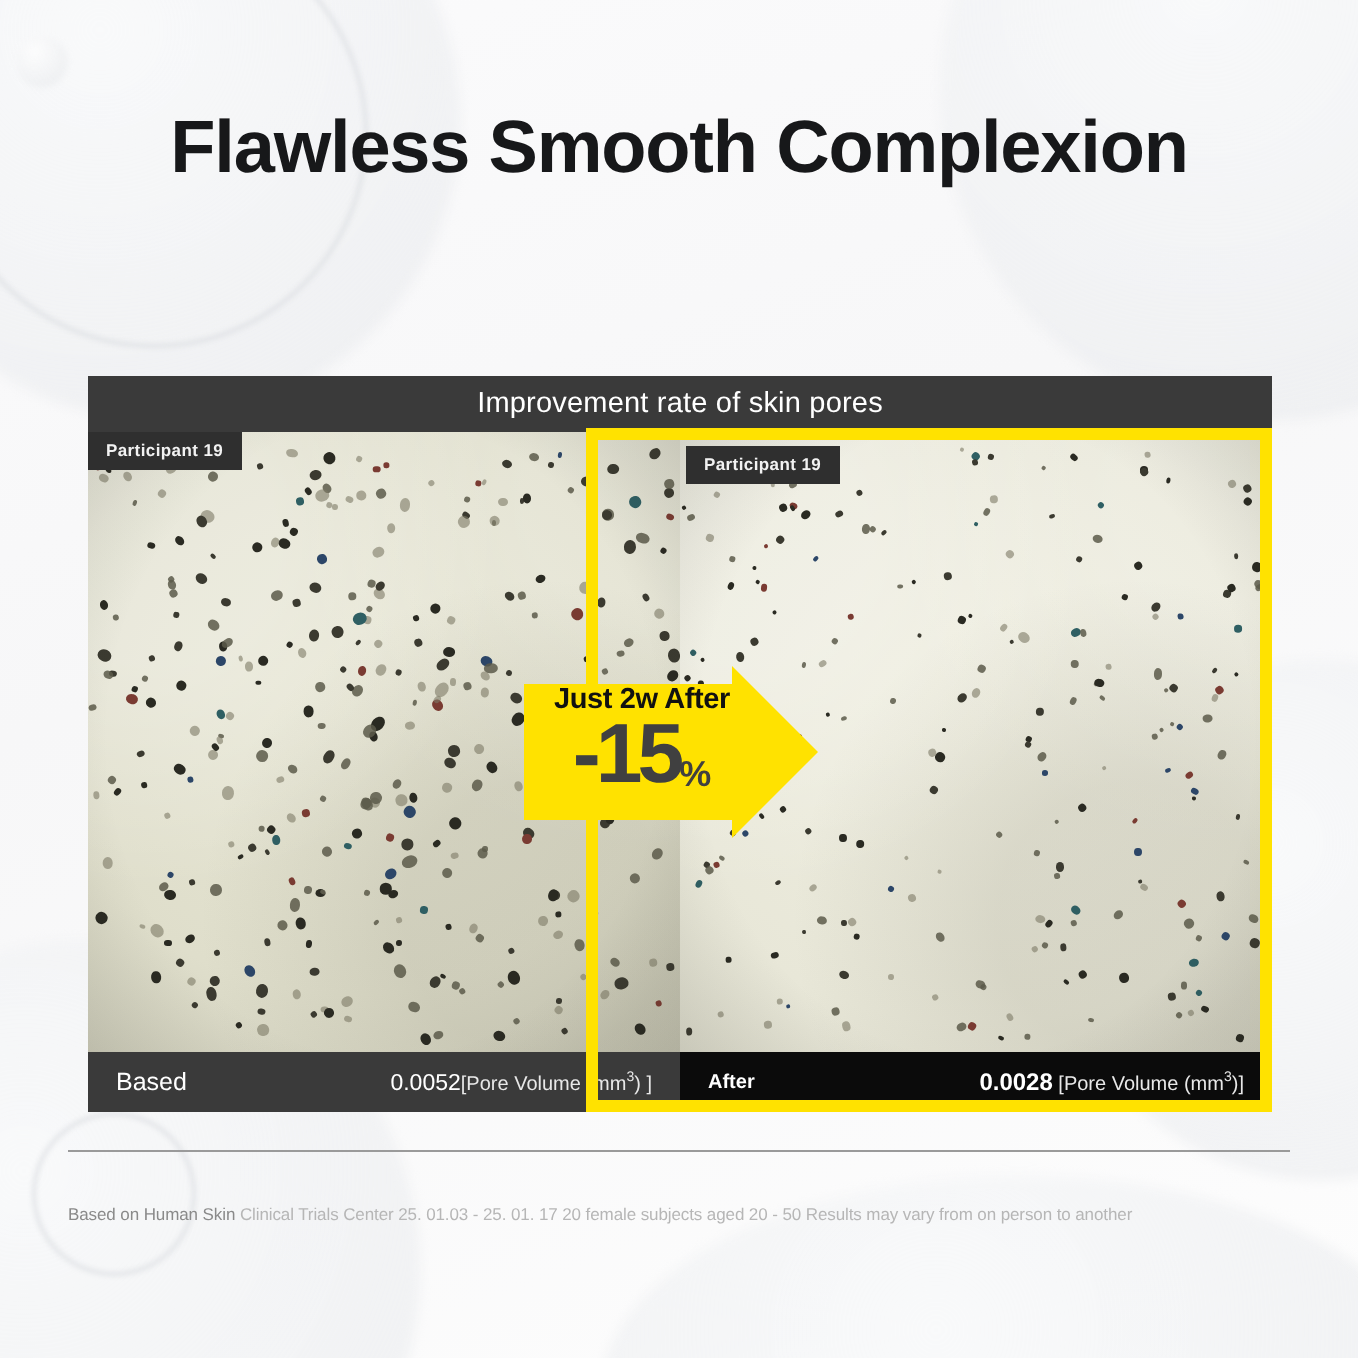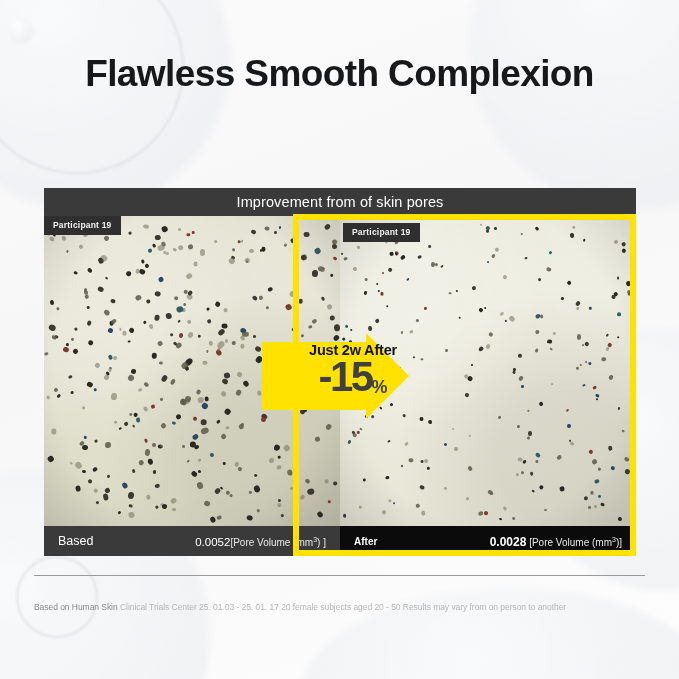--- a/index.html
+++ b/index.html
@@ -224,21 +224,20 @@
     height: 86px;
     z-index: 12;
   }
   #arrow svg { display: block; }
   #arrow .a-txt {
     position: absolute;
     left: 0; top: 0;
     width: 118px;
     text-align: center;
     pointer-events: none;
-    padding-left: 32px;
   }
   #arrow .a-top {
     margin-top: 9px;
     font-size: 14.5px;
     font-weight: bold;
     color: #111;
     letter-spacing: -0.2px;
   }
   #arrow .a-big {
     margin-top: -2px;
@@ -300,21 +299,21 @@
   <div class="bokeh soft" style="left:300px; top:588px; width:420px; height:220px;"></div>
 </div>
 
 <div id="headline">
   <div class="hl-line1">Flawless Smooth Complexion</div>
 </div>
 
 <div id="panel">
 
   <div id="panel-title-bar">
-    <span class="t">Improvement from of skin pores</span>
+    <span class="t">Improvement rate of skin pores</span>
   </div>
 
   <div class="half left">
     <div class="skin before"></div>
     <div class="pores" id="pores-before">
         <i class="pore dk" style="left:90.3px;top:197.0px;width:3.7px;height:3.7px;transform:rotate(133deg);"></i>
         <i class="pore md" style="left:270.8px;top:220.8px;width:5.0px;height:4.7px;transform:rotate(158deg);"></i>
         <i class="pore " style="left:50.7px;top:224.0px;width:2.6px;height:2.6px;transform:rotate(166deg);"></i>
         <i class="pore lt" style="left:142.8px;top:103.9px;width:4.4px;height:4.4px;transform:rotate(34deg);"></i>
         <i class="pore md" style="left:192.4px;top:174.0px;width:5.5px;height:4.9px;transform:rotate(118deg);"></i>

